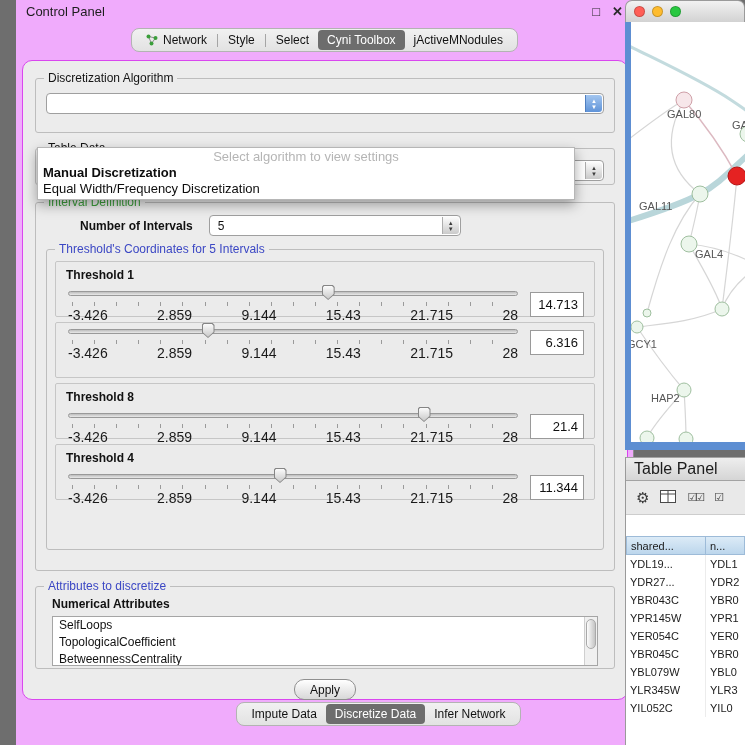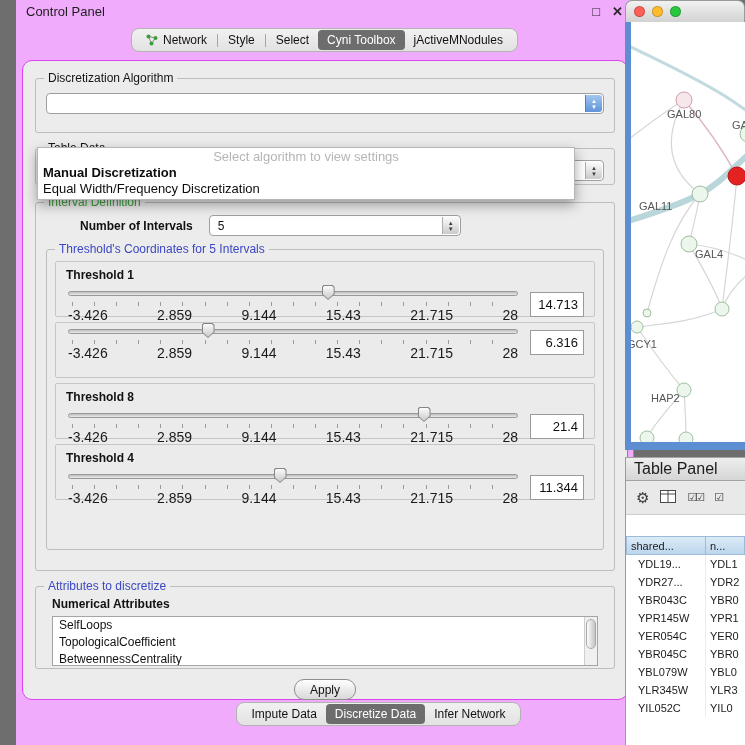--- a/index.html
+++ b/index.html
@@ -90,21 +90,21 @@
   .tp-toolbar { height:34px; background:#e9e9e9; border-bottom:1px solid #cdcdcd; display:flex; align-items:center; gap:11px; padding-left:10px; color:#3a3a3a; }
   .ticon { font-size:15px; line-height:1; }
   .ticon.small { font-size:11px; letter-spacing:-2px; }
   .tp-table { background:#fff; }
   .thead { display:flex; margin-top:21px; }
   .th { height:19px; font-size:11px; line-height:18px; padding-left:4px; color:#1c1c1c; background:linear-gradient(#dcebf7,#bcd6ec); border:1px solid #9dbbd8; border-left:none; overflow:hidden; white-space:nowrap; }
   .th.c1 { width:80px; border-left:1px solid #9dbbd8; }
   .th.c2 { flex:1; }
   .tr { display:flex; height:18px; line-height:18px; font-size:11px; color:#1b1b1b; }
   .td { overflow:hidden; white-space:nowrap; }
-  .td.c1 { width:80px; padding-left:12px; border-right:1px solid #ececec; }
+  .td.c1 { width:80px; padding-left:4px; border-right:1px solid #ececec; }
   .td.c2 { flex:1; padding-left:4px; }
 </style>
 </head>
 <body>
 
 <section class="cp">
   <header class="cp-title">
     <span>Control Panel</span>
     <span class="spacer"></span>
     <span class="winbtn">□</span>

